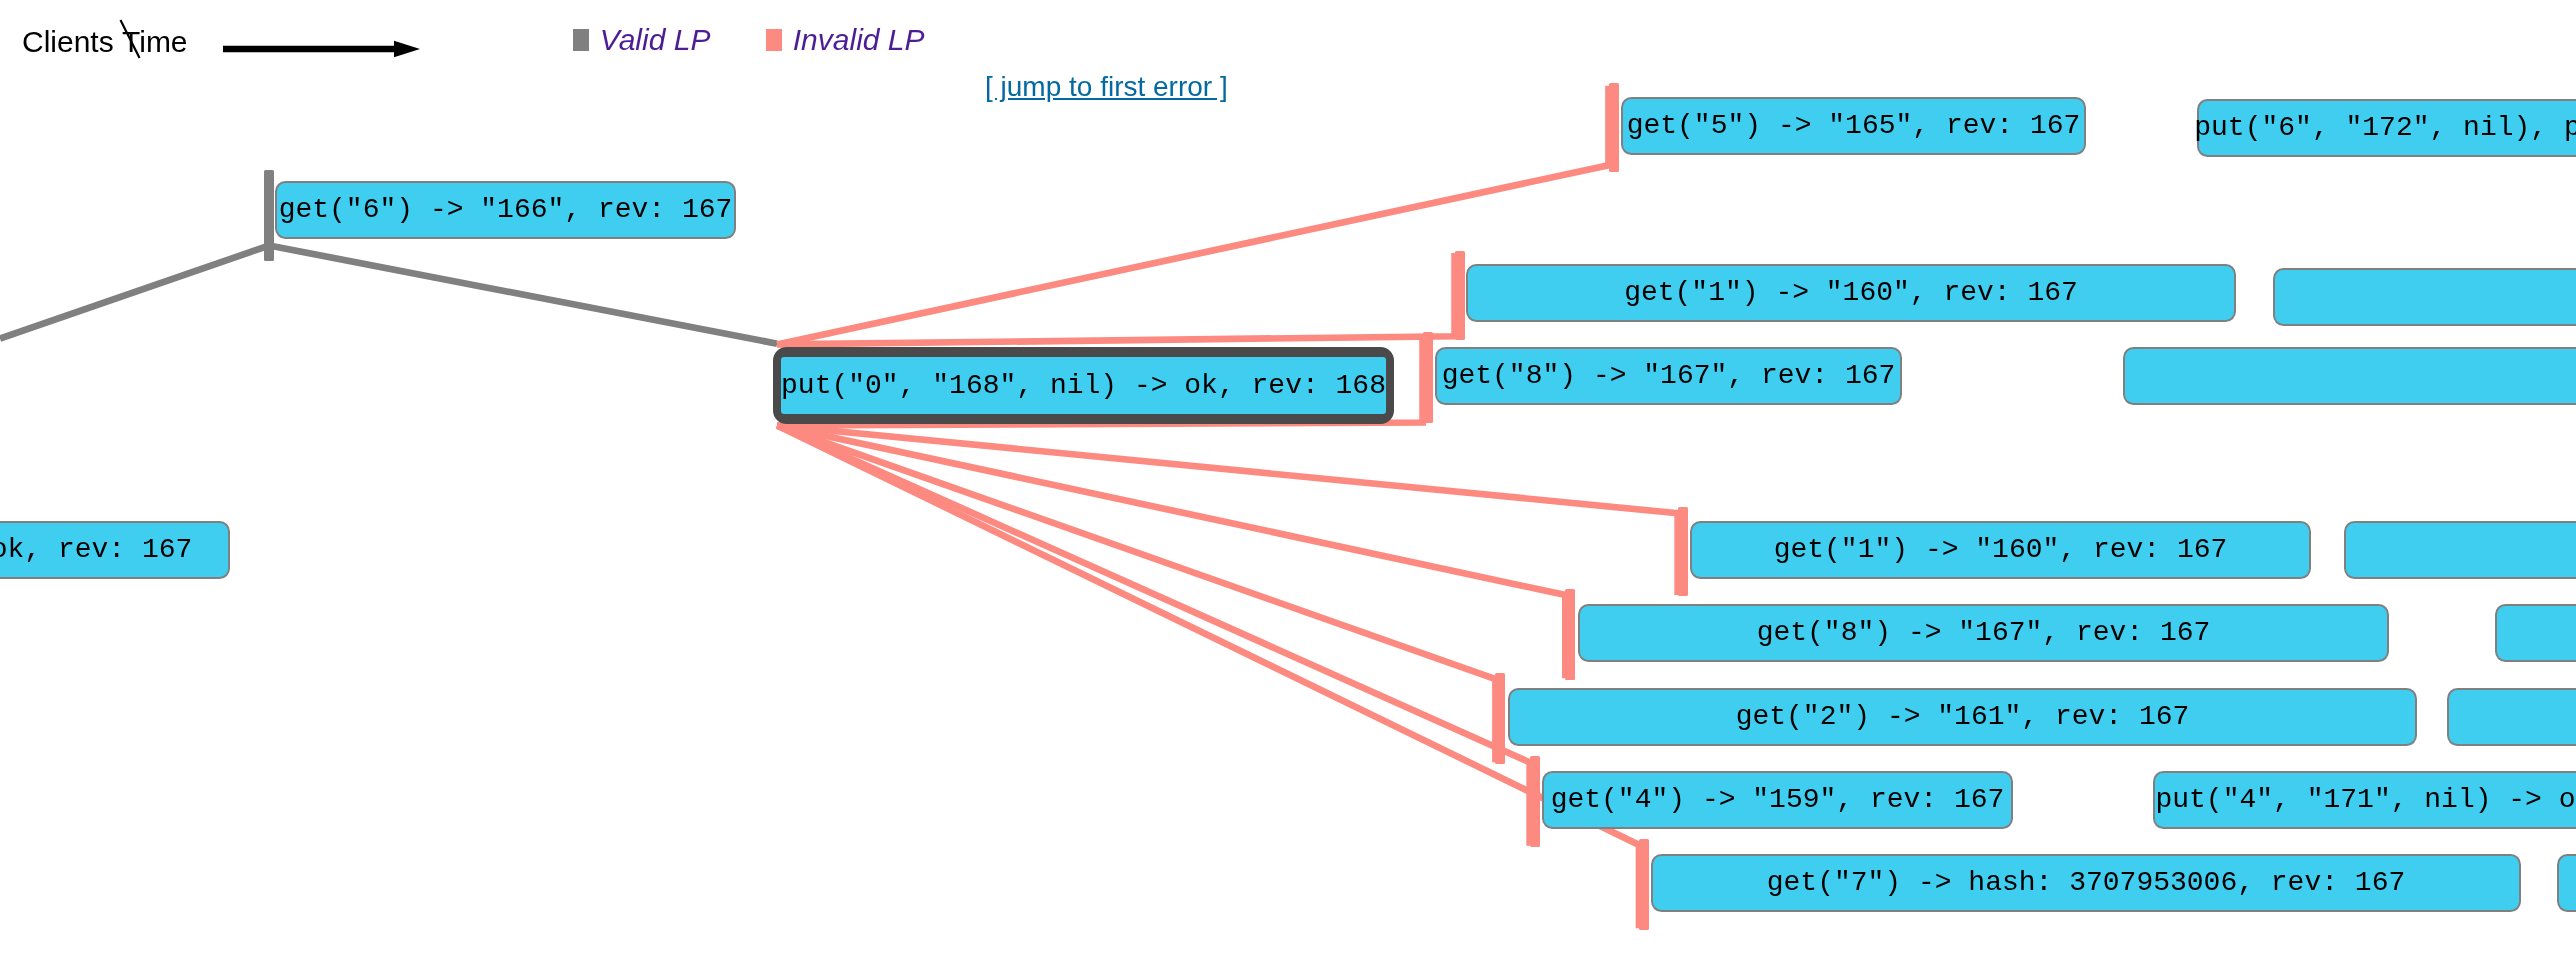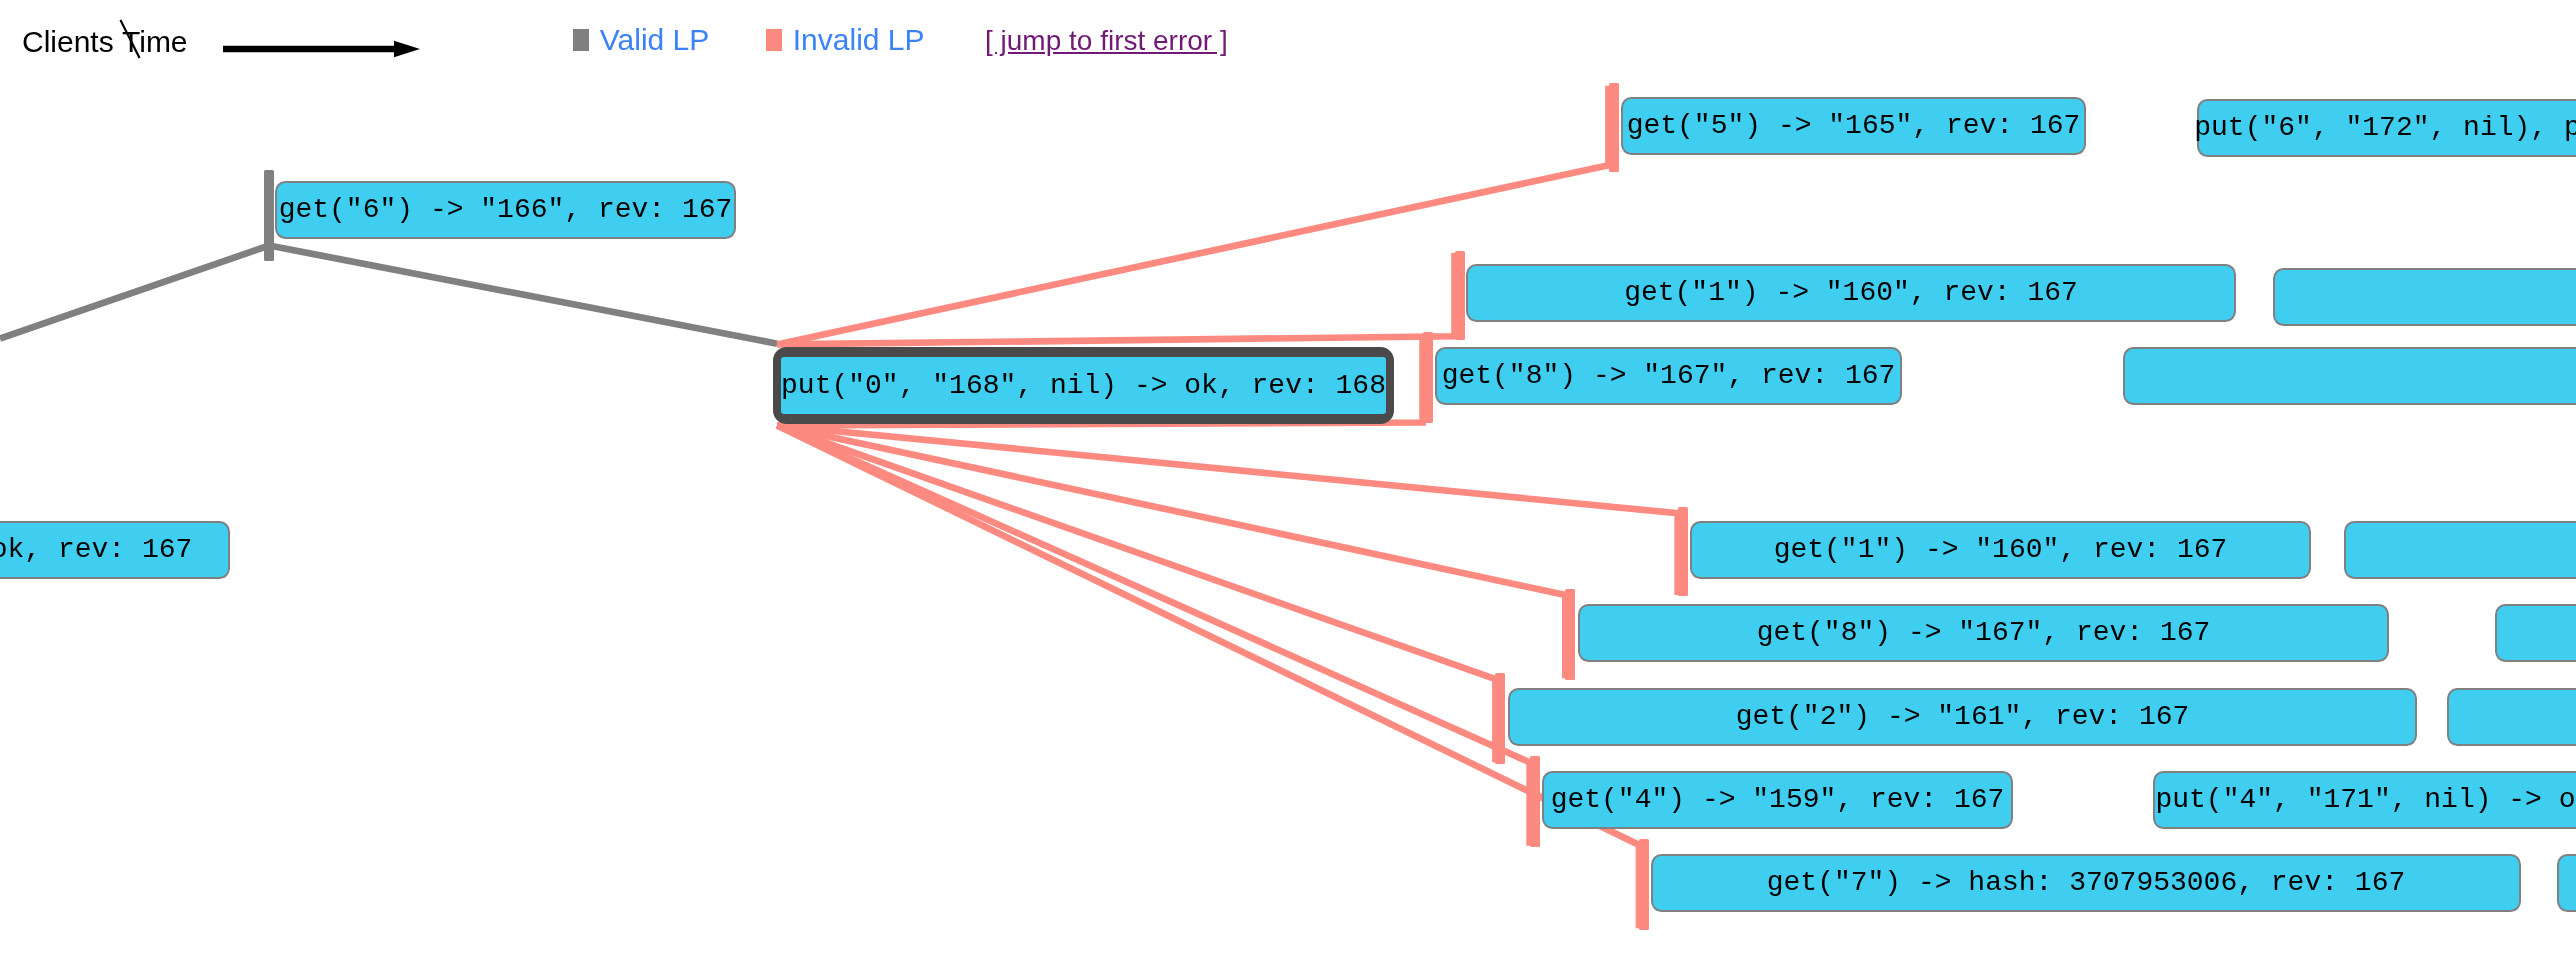--- a/index.html
+++ b/index.html
@@ -58,22 +58,23 @@
     top: 25px;
     white-space: nowrap;
   }
   .legend-swatch {
     width: 16.4px; height: 22px;
     display: inline-block;
   }
   .legend-text {
     font-family: "Liberation Sans", sans-serif;
     font-size: 30px;
-    color: #3b82f6;
-    line-height: 1;
+    color: #4c1d95;
+    line-height: 1;
+    font-style: italic;
   }
   #legend-valid   { left: 573px; }
   #legend-invalid { left: 766px; }
 
   #jump-link {
     position: absolute;
     left: 985px; top: 27px;
     font-family: "Liberation Sans", sans-serif;
     font-size: 28px;
     color: #2a6a7d;
@@ -168,21 +169,21 @@
     <div class="legend-item" id="legend-valid">
       <span class="legend-swatch" id="swatch-valid" style="background: rgb(128, 128, 128);"></span>
       <span class="legend-text">Valid LP</span>
     </div>
 
     <div class="legend-item" id="legend-invalid">
       <span class="legend-swatch" id="swatch-invalid" style="background: rgb(252, 138, 128);"></span>
       <span class="legend-text">Invalid LP</span>
     </div>
 
-    <a id="jump-link" href="#" style="color: #701a75;">[ jump to first error ]</a>
+    <a id="jump-link" href="#" style="color: #0369a1; margin-top: 46px;">[ jump to first error ]</a>
   </div>
 
   <svg id="edges-layer" viewBox="0 0 3464 1296">
       <polyline points="362,330 0,455" fill="none" stroke="#808080" stroke-width="9" stroke-linejoin="miter" stroke-linecap="butt"></polyline>
       <polyline points="362,330 1045,462" fill="none" stroke="#808080" stroke-width="9" stroke-linejoin="miter" stroke-linecap="butt"></polyline>
       <polyline points="1045,463 2163,222 2163,115" fill="none" stroke="#fc8a80" stroke-width="9" stroke-linejoin="miter" stroke-linecap="butt"></polyline>
       <polyline points="1045,463 1956,452 1956,340" fill="none" stroke="#fc8a80" stroke-width="9" stroke-linejoin="miter" stroke-linecap="butt"></polyline>
       <polyline points="1045,572 1913,568 1913,450" fill="none" stroke="#fc8a80" stroke-width="9" stroke-linejoin="miter" stroke-linecap="butt"></polyline>
       <polyline points="1045,572 2256,690 2256,800" fill="none" stroke="#fc8a80" stroke-width="9" stroke-linejoin="miter" stroke-linecap="butt"></polyline>
       <polyline points="1045,572 2105,800 2105,912" fill="none" stroke="#fc8a80" stroke-width="9" stroke-linejoin="miter" stroke-linecap="butt"></polyline>

